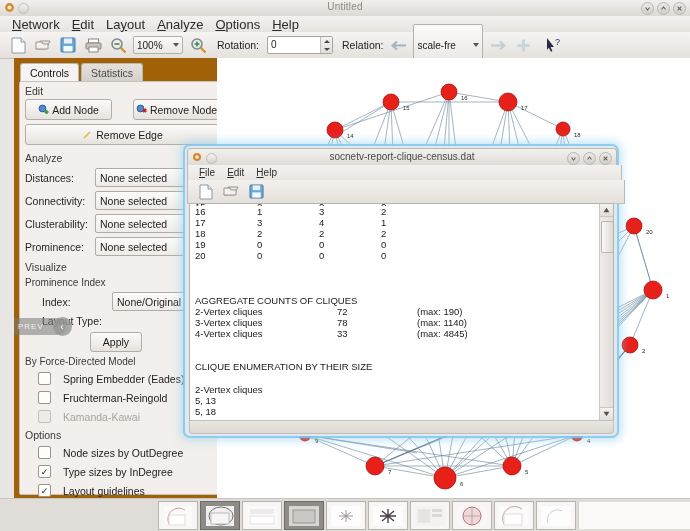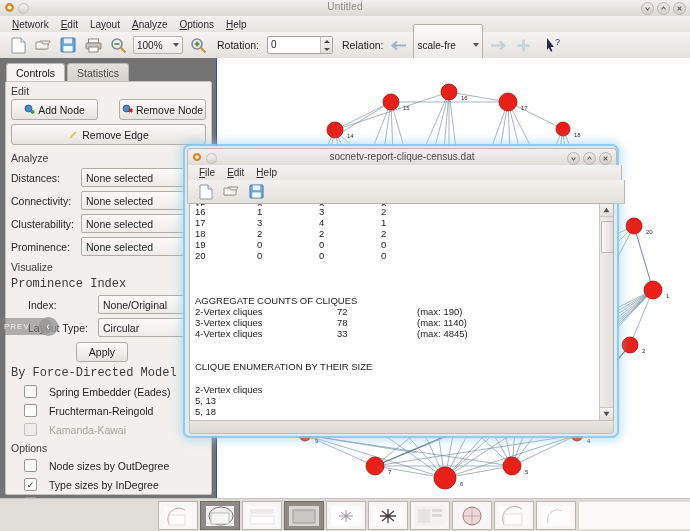--- a/index.html
+++ b/index.html
@@ -35,21 +35,21 @@
   }
   .tb-btn svg{position:absolute;left:1px;top:1px;}
 
   
   .menubar{
     position:absolute;left:0;top:16px;width:690px;height:16px;
     background:linear-gradient(to bottom,#f4f2f0,#e6e3df);
     border-bottom:1px solid #cdc8c2;display:flex;align-items:center;padding-left:6px;
   }
   .menu-item{
-    font-size:10px;padding:1px 6px;color:#2b2b2b;cursor:default;
+    font-size:13px;padding:1px 6px;color:#2b2b2b;cursor:default;
   }
   .menu-item u{text-decoration:underline;}
 
   
   .toolbar{
     position:absolute;left:0;top:32px;width:690px;height:26px;
     background:linear-gradient(to bottom,#f6f4f2,#e4e1dd);
     border-bottom:1px solid #c4bfba;display:flex;align-items:center;padding-left:8px;gap:5px;
   }
   .tbi{width:20px;height:20px;display:flex;align-items:center;justify-content:center;}
@@ -72,22 +72,22 @@
   .relsel{
     height:16px;width:62px;padding:12px 3px;
     background:linear-gradient(to bottom,#fbfaf9,#e9e6e2);
     border:1px solid #b5b0aa;border-radius:2px;
     display:flex;align-items:center;justify-content:space-between;font-size:10px;
     overflow:hidden;white-space:nowrap;
   }
 
   
   .leftpanel{
-    position:absolute;left:0;top:58px;width:216px;height:440px;
-    background:#737373;border-right:5px solid #1d4ed8;
+    position:absolute;left:14px;top:58px;width:216px;height:440px;
+    background:#a16207;border-right:5px solid #1d4ed8;
   }
   .tabs{position:absolute;left:6px;top:5px;display:flex;gap:2px;}
   .tab{
     font-size:10.5px;padding:3px 9px;border:1px solid #bab5af;border-bottom:none;
     border-radius:3px 3px 0 0;background:linear-gradient(to bottom,#e4e0dc,#d4cfca);color:#4a4a4a;
   }
   .tab.active{background:#f6f4f2;color:#141414;}
   .panelbody{
     position:absolute;left:5px;top:23px;width:205px;height:412px;
     background:#f2efec;border:1px solid #c7c2bc;border-radius:2px;
@@ -100,21 +100,21 @@
     display:flex;align-items:center;justify-content:center;gap:3px;font-size:10.5px;color:#1d1d1d;
   }
   .frow{display:flex;align-items:center;padding:2px 5px;gap:4px;}
   .flabel{width:66px;font-size:10.5px;color:#262626;}
   .fcombo{
     flex:1;height:17px;border:1px solid #b0aba5;border-radius:2px;
     background:linear-gradient(to bottom,#fcfbfa,#eeebe7);
     display:flex;align-items:center;padding:0 4px;font-size:10.5px;color:#1d1d1d;
     justify-content:space-between;
   }
-  .sublabel{font-size:12px;color:#3a3a3a;margin:4px 0 2px 5px;font-family:Liberation Mono, monospace;}
+  .sublabel{font-size:10px;color:#3a3a3a;margin:4px 0 2px 5px;}
   .indented{padding-left:22px;}
   .applybtn{
     margin:3px 0 2px 70px;width:50px;height:18px;border:1px solid #b2ada7;border-radius:3px;
     background:linear-gradient(to bottom,#fcfbfa,#e6e2de);
     display:flex;align-items:center;justify-content:center;font-size:10.5px;
   }
   .cbrow{display:flex;align-items:center;gap:12px;padding:3px 5px 3px 18px;font-size:10.5px;color:#1d1d1d;}
   .cb{
     width:11px;height:11px;border:1px solid #9a958f;border-radius:2px;background:#fdfdfc;
     display:flex;align-items:center;justify-content:center;font-size:9px;color:#1a1a1a;flex:0 0 auto;
@@ -402,23 +402,20 @@
       <div class="sublabel">Prominence Index</div>
 
       <div class="frow indented">
         <span class="flabel">Index:</span>
         <div class="fcombo">
           <span>None/Original</span>
         </div>
       </div>
       <div class="frow indented">
         <span class="flabel">Layout Type:</span>
-        <div class="fcombo">
-          <span>Circular</span>
-        </div>
       </div>
       <div class="applybtn">Apply</div>
 
       <div class="sublabel">By Force-Directed Model</div>
       <div class="cbrow">
         <span class="cb"></span>
         <span>Spring Embedder (Eades)</span>
       </div>
       <div class="cbrow">
         <span class="cb"></span>

